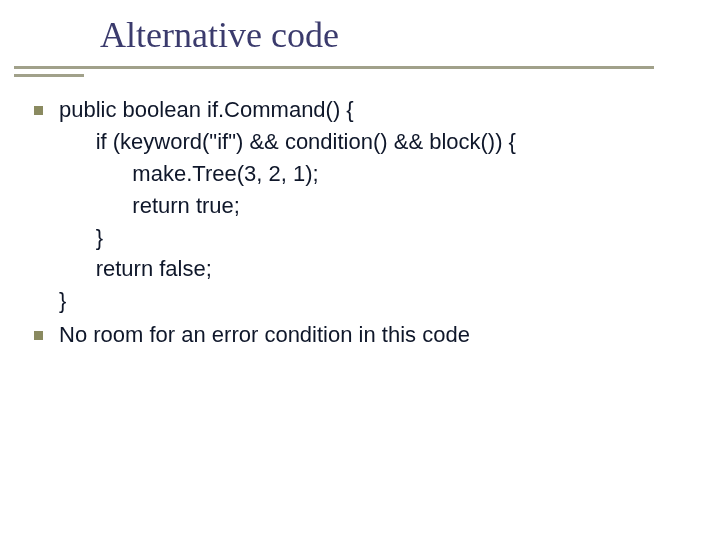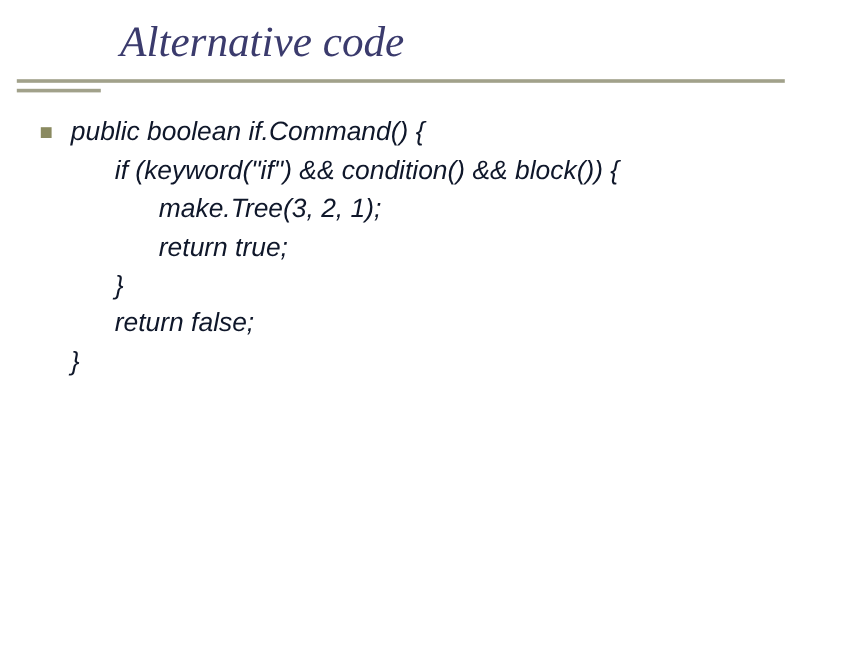--- a/index.html
+++ b/index.html
@@ -10,21 +10,20 @@
     background: #ffffff;
     font-family: Verdana, Geneva, sans-serif;
     color: #1a1a4a;
     overflow: hidden;
   }
   .slide {
     position: relative;
     width: 720px;
     height: 455px;
     box-sizing: border-box;
-    font-style: italic;
   }
   .title-area {
     padding: 14px 0 6px 100px;
   }
   .title {
     font-family: "Times New Roman", Times, serif;
     font-size: 36px;
     font-weight: 400;
     color: #3b3b6d;
   }
@@ -96,16 +95,20 @@
       <div class="bullet"></div>
       <div class="code-block"><span>public boolean if.Command() {</span>
 <span>      if (keyword("if") &amp;&amp; condition() &amp;&amp; block()) {</span>
 <span>            make.Tree(3, 2, 1);</span>
 <span>            return true;</span>
 <span>      }</span>
 <span>      return false;</span>
 <span>}</span></div>
     </div>
 
+    <div class="bullet-row note-row">
+      <div class="bullet"></div>
+      <div>No room for an error condition in this code</div>
+    </div>
 
   </div>
 
 </div>
 
 </body></html>

